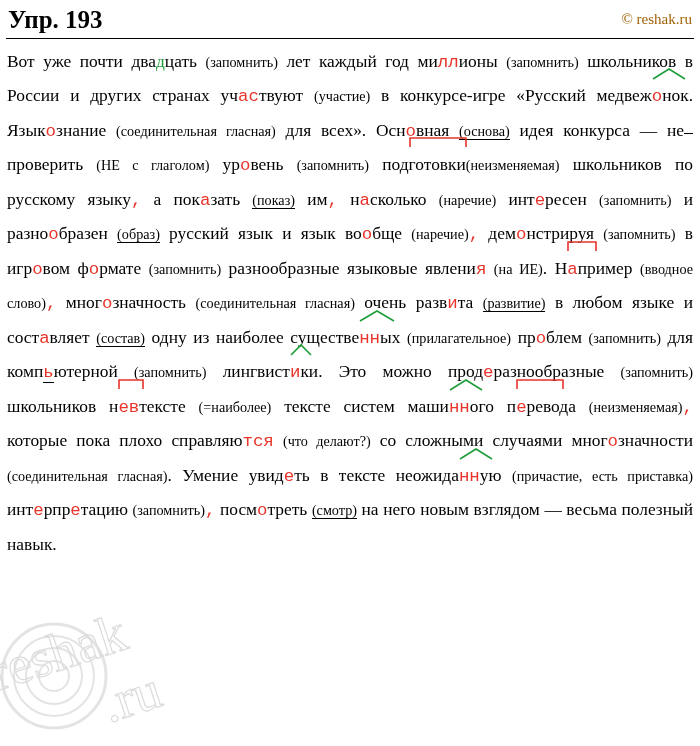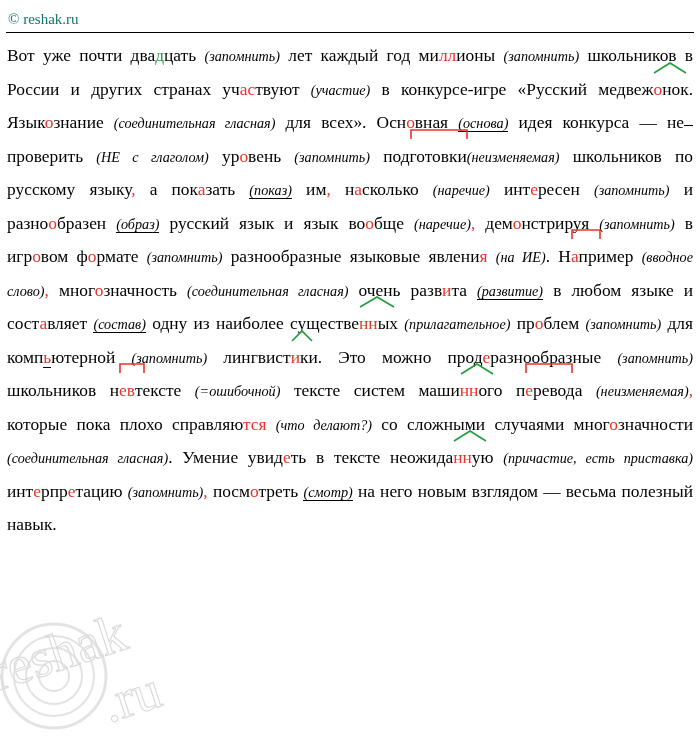--- a/index.html
+++ b/index.html
@@ -31,42 +31,41 @@
   .title {
     font-size: 25px;
     font-weight: bold;
     font-family: "Liberation Serif", serif;
     letter-spacing: 0px;
     line-height: 1.1;
   }
   .copyright {
     font-size: 15px;
     font-family: "Liberation Serif", serif;
-    color: #0f766e;
+    color: #a16207;
     padding-top: 5px;
   }
   .rule {
     border: none;
     border-top: 1px solid #000;
     margin: 4px 0 6px 0;
   }
   .body-text {
     font-size: 17.4px;
     line-height: 32.5px;
     text-align: justify;
     text-justify: inter-word;
     padding: 0 1px;
     position: relative;
     z-index: 2;
   }
-  .red { color: #e8342a; }
+  .red { color: #e8342a; font-family: Liberation Mono, monospace; }
   .green { color: #1f9d3a; }
   .small {
     font-size: 14.2px;
-    font-style: italic;
   }
   .under-line {
     border-bottom: 1.6px solid #000;
   }
   
   .gapline {
     display: inline-block;
     width: 9px;
     border-bottom: 1.6px solid #000;
     vertical-align: 2px;
@@ -102,38 +101,39 @@
     stroke: #b8b8b8;
     stroke-width: 1.2px;
   }
 </style>
 </head>
 <body>
 
 <div class="page">
 
   <div class="header">
+    <div class="title">Упр. 193</div>
     <div class="copyright">© reshak.ru</div>
   </div>
   <hr class="rule">
 
   <div class="body-text">
     <span>Вот уже почти два</span><span class="green">д</span><span>цать </span><span class="small">(запомнить)</span><span> лет каждый год ми</span><span class="red">лл</span><span>ионы </span><span class="small">(запомнить)</span><span> школьников в России и других странах уч</span><span class="red">ас</span><span>твуют </span><span class="small">(участие)</span><span> в конкурсе-игре «Русский медвеж</span><span class="mark-wrap"><svg class="mark-hat" width="34" height="12" viewBox="0 0 34 12">
           <path d="M1 11 L17 1 L33 11" fill="none" stroke="#1f9d3a" stroke-width="1.6"></path>
         </svg><span class="red">о</span></span><span>нок. Язык</span><span class="red">о</span><span>знание </span><span class="small">(соединительная гласная)</span><span> для всех». Осн</span><span class="red">о</span><span>вная </span><span class="small under-line">(основа)</span><span> идея конкурса — не</span><span class="gapline"></span><span>проверить </span><span class="small">(НЕ с глаголом)</span><span> ур</span><span class="red">о</span><span>вень </span><span class="small">(запомнить)</span><span> под</span><span class="mark-wrap"><svg class="mark-prefix" width="58" height="12" viewBox="0 0 58 12">
           <path d="M1 11 L1 2 L57 2 L57 11" fill="none" stroke="#e8342a" stroke-width="1.6"></path>
         </svg><span>готовки </span></span><span class="small">(неизменяемая)</span><span> школьников по русскому языку</span><span class="red">,</span><span> а пок</span><span class="red">а</span><span>зать </span><span class="small under-line">(показ)</span><span> им</span><span class="red">,</span><span> н</span><span class="red">а</span><span>сколько </span><span class="small">(наречие)</span><span> инт</span><span class="red">е</span><span>ресен </span><span class="small">(запомнить)</span><span> и разно</span><span class="red">о</span><span>бразен </span><span class="small under-line">(образ)</span><span> русский язык и язык во</span><span class="red">о</span><span>бще </span><span class="small">(наречие)</span><span class="red">,</span><span> дем</span><span class="red">о</span><span>нстрируя </span><span class="small">(запомнить)</span><span> в игр</span><span class="red">о</span><span>вом ф</span><span class="red">о</span><span>рмате </span><span class="small">(запомнить)</span><span> разнообразные языковые явлени</span><span class="red">я</span><span> </span><span class="small">(на ИЕ)</span><span>.  Н</span><span class="mark-wrap"><svg class="mark-prefix" width="30" height="12" viewBox="0 0 30 12">
           <path d="M1 11 L1 2 L29 2 L29 11" fill="none" stroke="#e8342a" stroke-width="1.6"></path>
         </svg><span class="red">а</span></span><span>пример </span><span class="small">(вводное слово)</span><span class="red">,</span><span>  мног</span><span class="red">о</span><span>значность </span><span class="small">(соединительная гласная)</span><span> очень разв</span><span class="red">и</span><span>та </span><span class="small under-line">(развитие)</span><span> в любом языке и сост</span><span class="red">а</span><span>вляет </span><span class="small under-line">(состав)</span><span> одну из наиболее существе</span><span class="mark-wrap"><svg class="mark-hat" width="36" height="12" viewBox="0 0 36 12">
           <path d="M1 11 L18 1 L35 11" fill="none" stroke="#1f9d3a" stroke-width="1.6"></path>
         </svg><span class="red">нн</span></span><span>ых </span><span class="small">(прилагательное)</span><span> пр</span><span class="red">о</span><span>блем </span><span class="small">(запомнить)</span><span> для комп</span><span class="red under-line">ь</span><span>ютерной </span><span class="small">(запомнить)</span><span> лингвист</span><span class="mark-wrap"><svg class="mark-hat" width="22" height="12" viewBox="0 0 22 12">
           <path d="M1 11 L11 1 L21 11" fill="none" stroke="#1f9d3a" stroke-width="1.6"></path>
         </svg><span class="red">и</span></span><span>ки. Это можно прод</span><span class="red">е</span><span>разнообразные </span><span class="small">(запомнить)</span><span> школьников н</span><span class="mark-wrap"><svg class="mark-prefix" width="26" height="12" viewBox="0 0 26 12">
           <path d="M1 11 L1 2 L25 2 L25 11" fill="none" stroke="#e8342a" stroke-width="1.6"></path>
-        </svg><span class="red">ев</span></span><span>тексте </span><span class="small">(=ошибочной)</span><span> тексте систем маши</span><span class="mark-wrap"><svg class="mark-hat" width="34" height="12" viewBox="0 0 34 12">
+        </svg><span class="red">ев</span></span><span>тексте </span><span class="small">(=наиболее)</span><span> тексте систем маши</span><span class="mark-wrap"><svg class="mark-hat" width="34" height="12" viewBox="0 0 34 12">
           <path d="M1 11 L17 1 L33 11" fill="none" stroke="#1f9d3a" stroke-width="1.6"></path>
         </svg><span class="red">нн</span></span><span>ого п</span><span class="mark-wrap"><svg class="mark-prefix" width="48" height="12" viewBox="0 0 48 12">
           <path d="M1 11 L1 2 L47 2 L47 11" fill="none" stroke="#e8342a" stroke-width="1.6"></path>
         </svg><span class="red">е</span></span><span>ревода </span><span class="small">(неизменяемая)</span><span class="red">,</span><span> которые пока плохо справляю</span><span class="red">тся</span><span> </span><span class="small">(что делают?)</span><span> со сложными случаями мног</span><span class="red">о</span><span>значности </span><span class="small">(соединительная гласная)</span><span>. Умение увид</span><span class="red">е</span><span>ть в тексте неожида</span><span class="mark-wrap"><svg class="mark-hat" width="34" height="12" viewBox="0 0 34 12">
           <path d="M1 11 L17 1 L33 11" fill="none" stroke="#1f9d3a" stroke-width="1.6"></path>
         </svg><span class="red">нн</span></span><span>ую </span><span class="small">(причастие, есть приставка)</span><span> инт</span><span class="red">е</span><span>рпр</span><span class="red">е</span><span>тацию </span><span class="small">(запомнить)</span><span class="red">,</span><span> посм</span><span class="red">о</span><span>треть </span><span class="small under-line">(смотр)</span><span> на него новым взглядом — весьма полезный навык.</span>
   </div>
 
   <svg class="watermark" viewBox="0 0 215 165">
     <circle cx="60" cy="85" r="52" fill="none" stroke="#c9c9c9" stroke-width="3"></circle>

